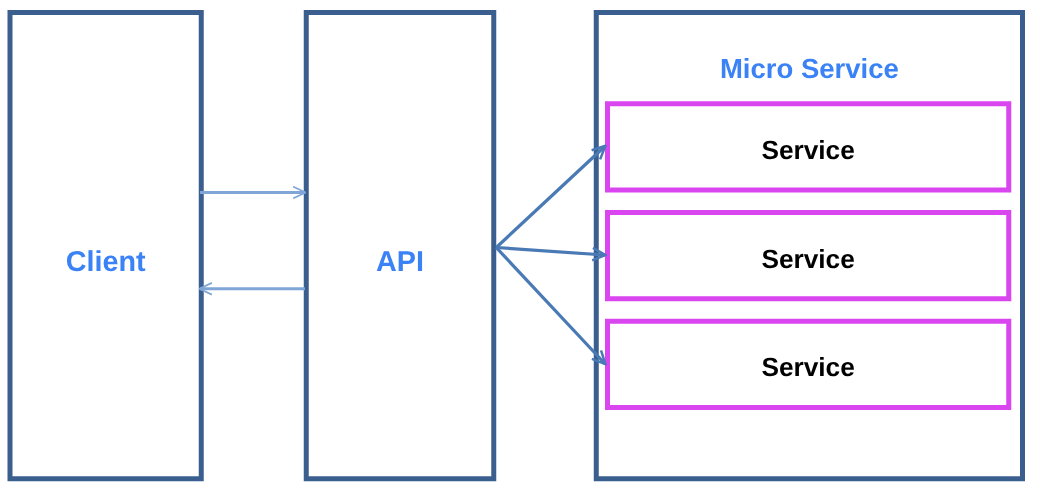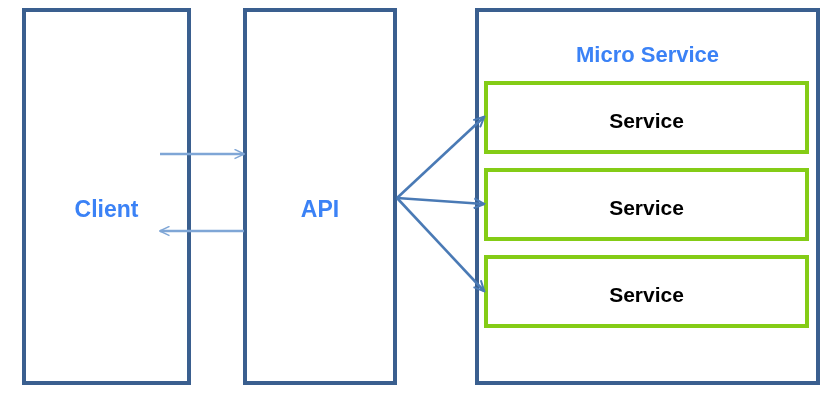--- a/index.html
+++ b/index.html
@@ -28,23 +28,23 @@
     left: 0;
     right: 0;
     text-align: center;
     font-weight: bold;
     color: #3b82f6;
     font-family: "Liberation Sans", sans-serif;
     white-space: nowrap;
   }
   
   #client-box {
-    left: 22px;
+    left: 6px;
     top: 8px;
-    width: 169px;
+    width: 157px;
     height: 377px;
   }
   #client-label {
     top: 184px;
     font-size: 23px;
   }
   
   #api-box {
     left: 243px;
     top: 8px;
@@ -62,21 +62,21 @@
     width: 345px;
     height: 377px;
   }
   #microservice-title {
     top: 30px;
     font-size: 22px;
   }
   .service-box {
     position: absolute;
     box-sizing: border-box;
-    border: 4px solid #84cc16;
+    border: 4px solid #d946ef;
     background: #ffffff;
     left: 484px;
     width: 325px;
     height: 73px;
     padding-left: 20px;
   }
   #service-box-1 { top: 81px; }
   #service-box-2 { top: 168px; }
   #service-box-3 { top: 255px; }
   .service-label {

